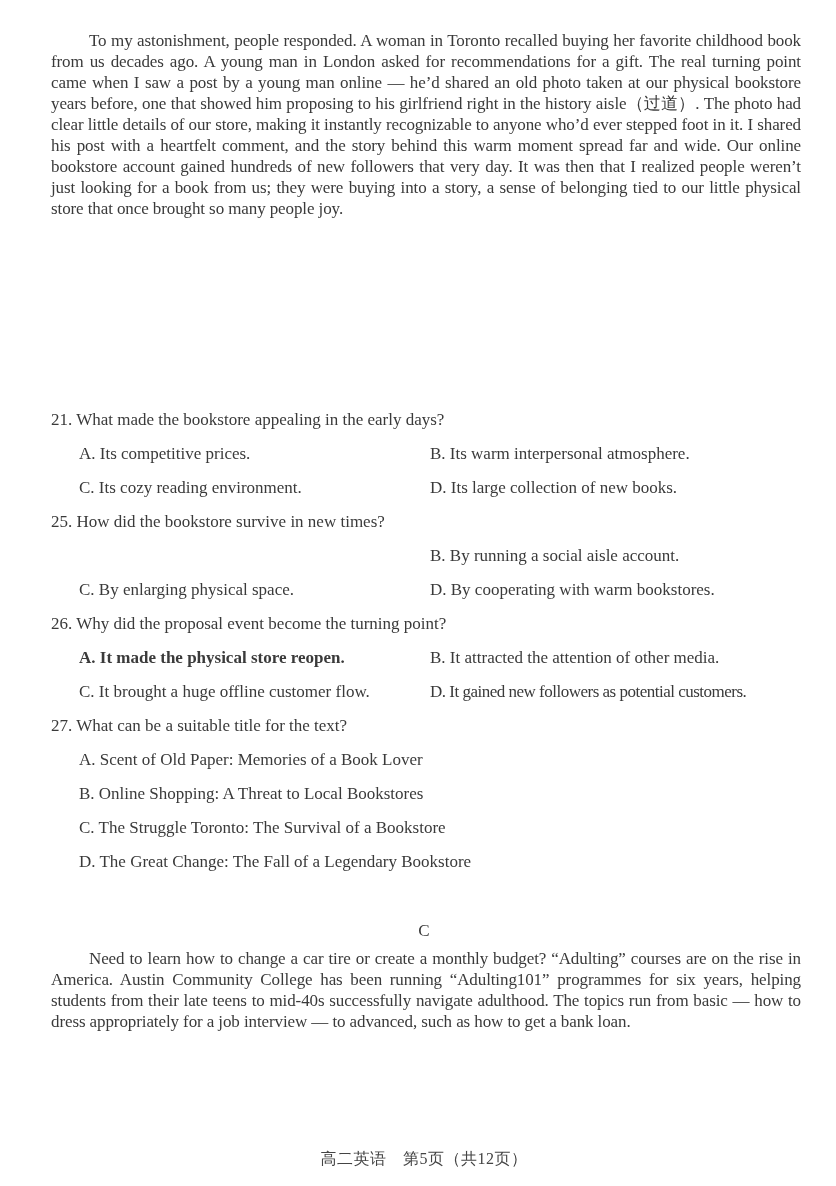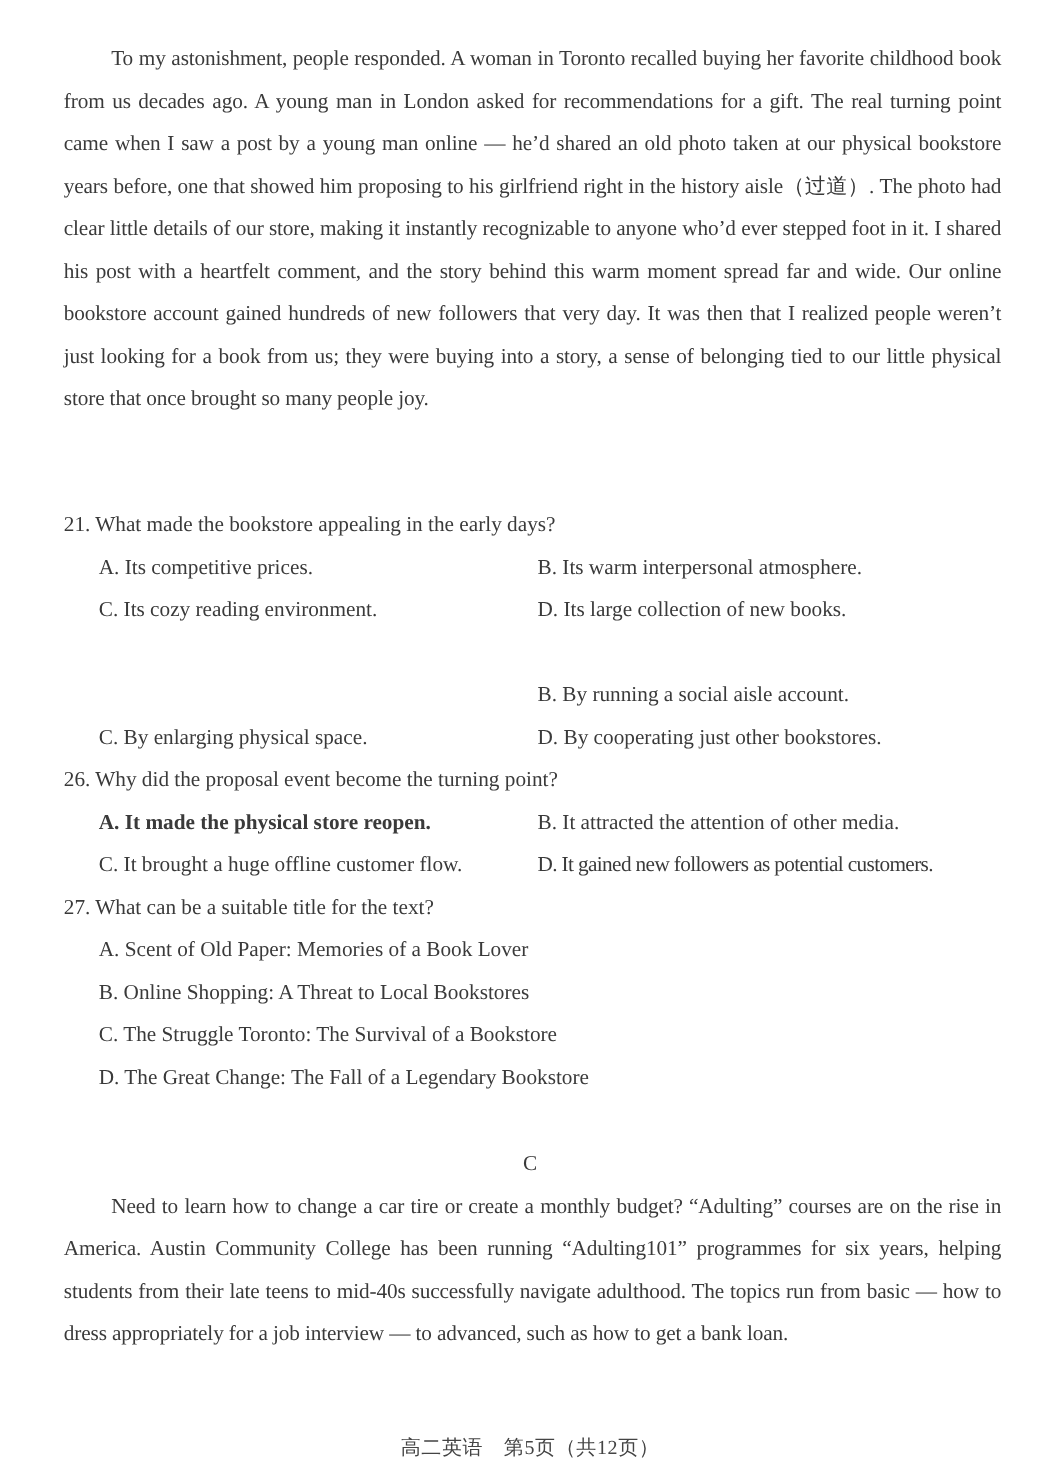--- a/index.html
+++ b/index.html
@@ -5,21 +5,21 @@
   html, body { margin: 0; padding: 0; background: #ffffff; }
   body {
     width: 836px; height: 1186px; position: relative; overflow: hidden;
     font-family: "Liberation Serif", "DejaVu Serif", serif;
     color: #3a3a3a;
     font-size: 17px;
   }
   .page { position: absolute; left: 0; top: 0; width: 836px; height: 1186px; }
   .para {
     position: absolute; left: 51px; width: 750px;
-    line-height: 34px; text-align: justify;
+    line-height: 21px; text-align: justify;
     text-indent: 38px;
     letter-spacing: -0.1px;
   }
   .p1 { top: 30px; }
   .q {
     position: absolute; left: 51px; width: 760px; line-height: 34px;
   }
   .opt { position: absolute; line-height: 34px; white-space: nowrap; }
   .col-a { left: 79px; }
   .col-b { left: 430px; }
@@ -41,23 +41,24 @@
 <div class="page">
 
   <p class="para p1" style="margin:0;">To my astonishment, people responded. A woman in Toronto recalled buying her favorite childhood book from us decades ago. A young man in London asked for recommendations for a gift. The real turning point came when I saw a post by a young man online — he’d shared an old photo taken at our physical bookstore years before, one that showed him proposing to his girlfriend right in the history aisle（过道）. The photo had clear little details of our store, making it instantly recognizable to anyone who’d ever stepped foot in it. I shared his post with a heartfelt comment, and the story behind this warm moment spread far and wide. Our online bookstore account gained hundreds of new followers that very day. It was then that I realized people weren’t just looking for a book from us; they were buying into a story, a sense of belonging tied to our little physical store that once brought so many people joy.</p>
 
   <div class="q" style="top:403px;">21. What made the bookstore appealing in the early days?</div>
   <div class="opt col-a" style="top:437px;">A. Its competitive prices.</div>
   <div class="opt col-b" style="top:437px;">B. Its warm interpersonal atmosphere.</div>
   <div class="opt col-a" style="top:471px;">C. Its cozy reading environment.</div>
   <div class="opt col-b" style="top:471px;">D. Its large collection of new books.</div>
 
+  <div class="q" style="top:505px;">25. How did the bookstore survive in new times?</div>
   <div class="opt col-b" style="top:539px;">B. By running a social aisle account.</div>
   <div class="opt col-a" style="top:573px;">C. By enlarging physical space.</div>
-  <div class="opt col-b" style="top:573px;">D. By cooperating just other bookstores.</div>
+  <div class="opt col-b" style="top:573px;">D. By cooperating with warm bookstores.</div>
 
   <div class="q" style="top:607px;">26. Why did the proposal event become the turning point?</div>
   <div class="opt col-a" style="top:641px;font-weight:bold;">A. It made the physical store reopen.</div>
   <div class="opt col-b" style="top:641px;">B. It attracted the attention of other media.</div>
   <div class="opt col-a" style="top:675px;">C. It brought a huge offline customer flow.</div>
   <div class="opt col-b tight" style="top:675px;">D. It gained new followers as potential customers.</div>
 
   <div class="q" style="top:709px;">27. What can be a suitable title for the text?</div>
   <div class="opt col-a" style="top:743px;">A. Scent of Old Paper: Memories of a Book Lover</div>
   <div class="opt col-a" style="top:777px;">B. Online Shopping: A Threat to Local Bookstores</div>

